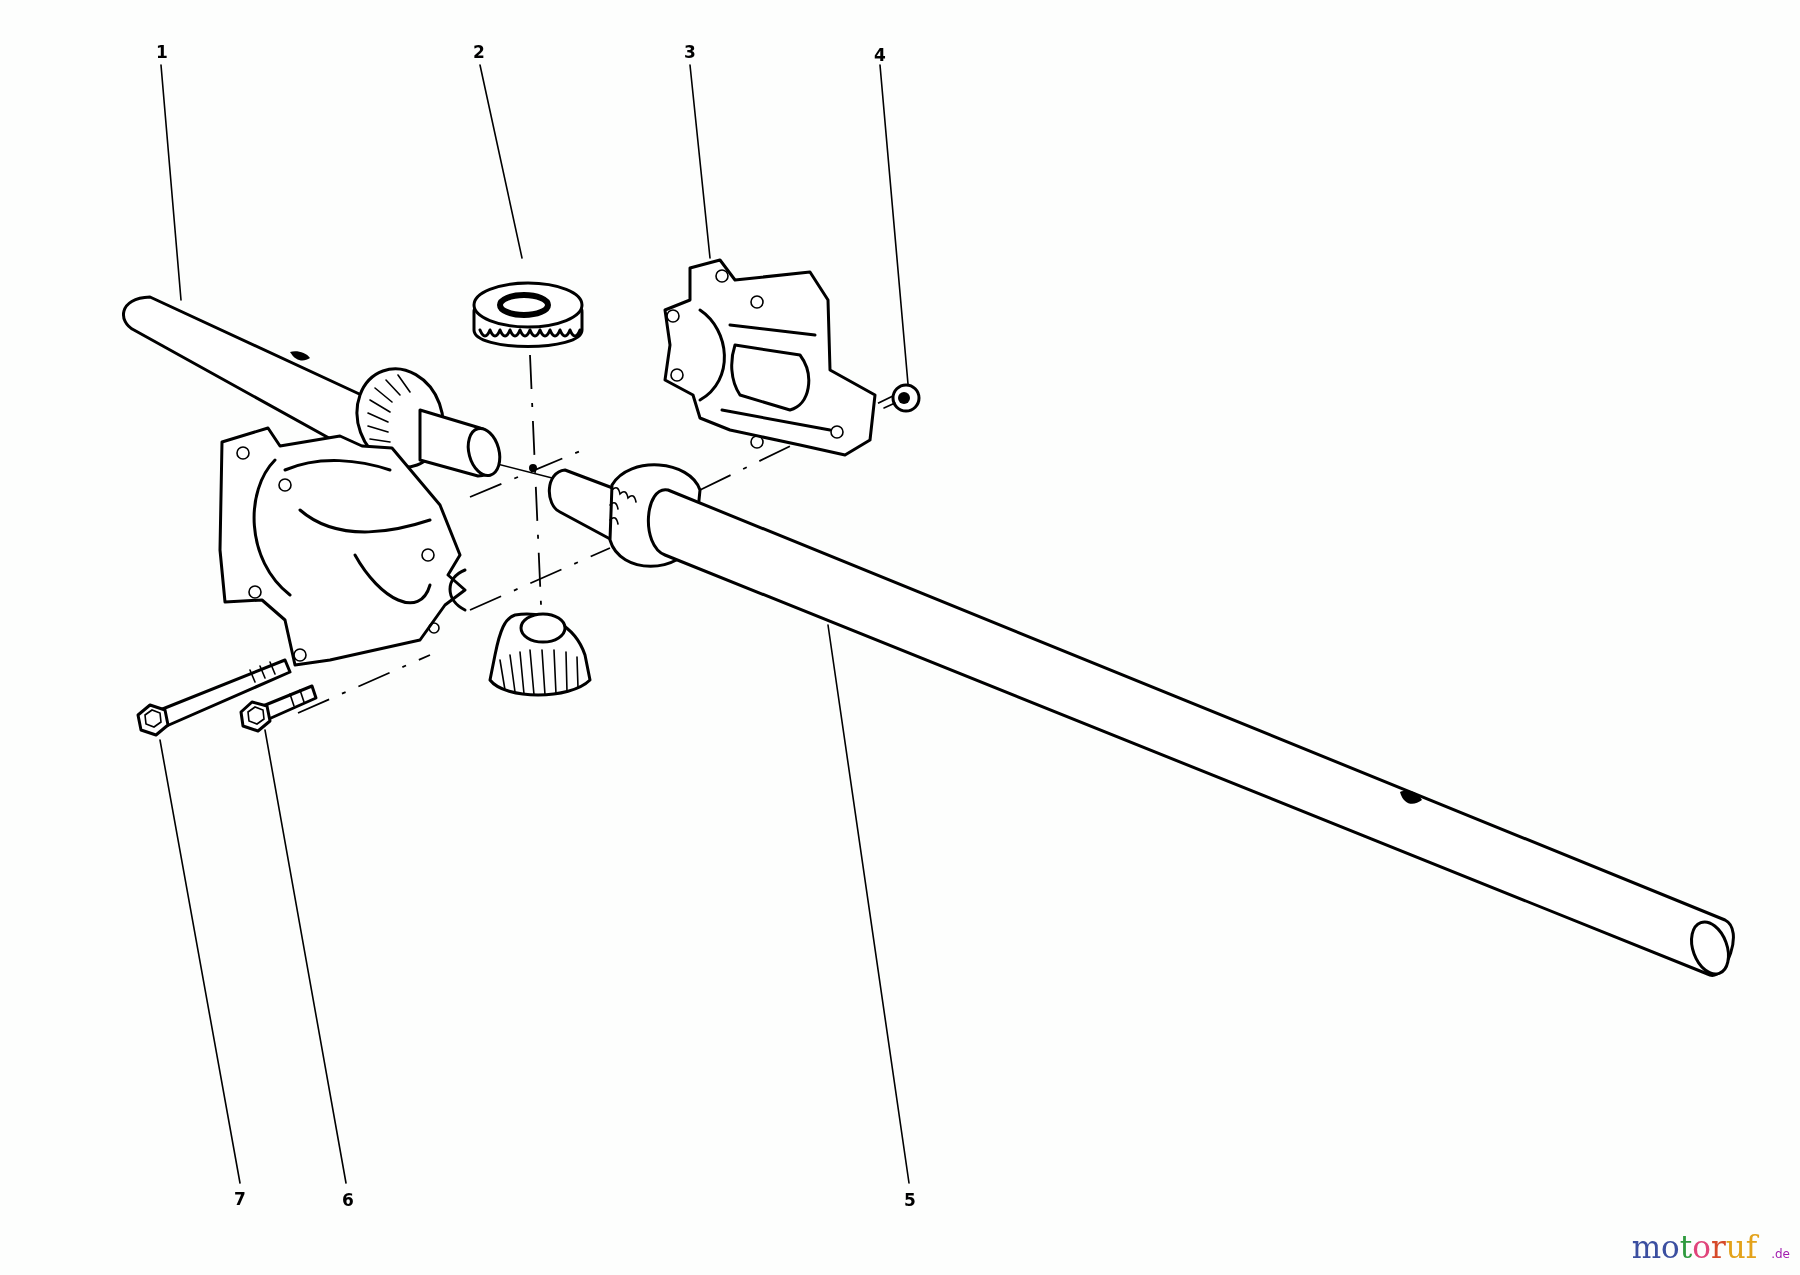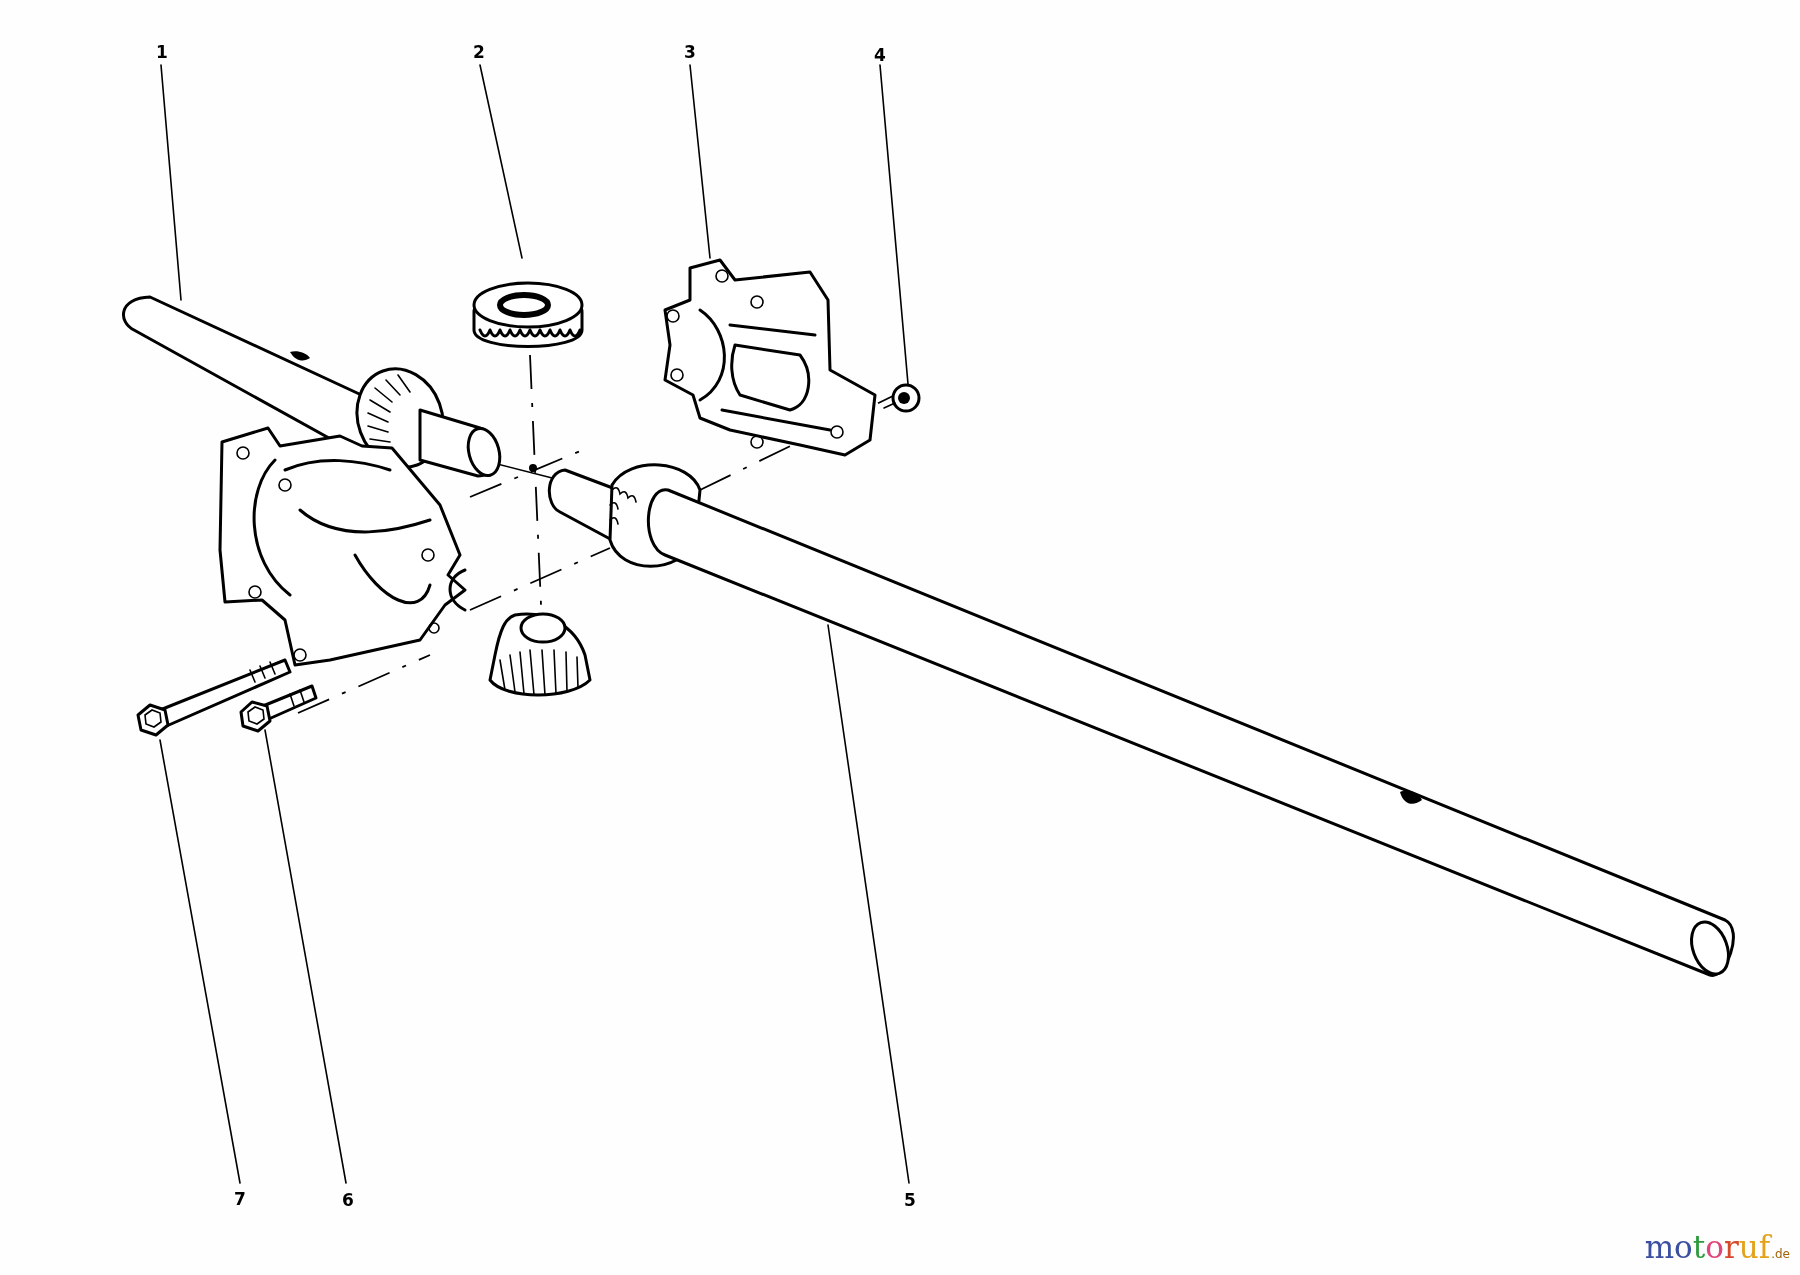--- a/index.html
+++ b/index.html
@@ -1,21 +1,21 @@
 <!DOCTYPE html>
 <html><head>
   <meta charset="utf-8">
   <style>
     html, body { margin: 0; padding: 0; background: #fdfefd; }
     body { width: 1800px; height: 1275px; position: relative; overflow: hidden; font-family: "DejaVu Sans", sans-serif; }
     #diagram { position: absolute; left: 0; top: 0; width: 1800px; height: 1275px; }
     .callout-label { position: absolute; font-family: "DejaVu Sans", sans-serif; font-weight: bold; font-size: 17px; color: #000; transform: translate(-50%, -50%); line-height: 1; }
     .watermark { position: absolute; right: 10px; bottom: 12px; font-family: "DejaVu Serif", serif; font-size: 31px; letter-spacing: 0px; line-height: 1; }
     .watermark span { display: inline-block; }
-    .watermark .tld { font-family: "DejaVu Sans", sans-serif; font-size: 12px; color: #a16207; margin-left: 1px; }
+    .watermark .tld { font-family: "DejaVu Sans", sans-serif; font-size: 12px; color: #a21caf; margin-left: 14px; }
     .ln { fill: none; stroke: #000; stroke-width: 3; stroke-linecap: round; stroke-linejoin: round; }
     .thin { fill: none; stroke: #000; stroke-width: 1.6; stroke-linecap: round; }
     .dash { fill: none; stroke: #000; stroke-width: 1.8; stroke-dasharray: 34 14 4 14; }
     .fillw { fill: #fff; stroke: #000; stroke-width: 3; stroke-linejoin: round; }
     .fillb { fill: #000; }
   </style>
 </head>
 <body>
 
 <svg id="diagram" viewBox="0 0 1800 1275" xmlns="http://www.w3.org/2000/svg">

